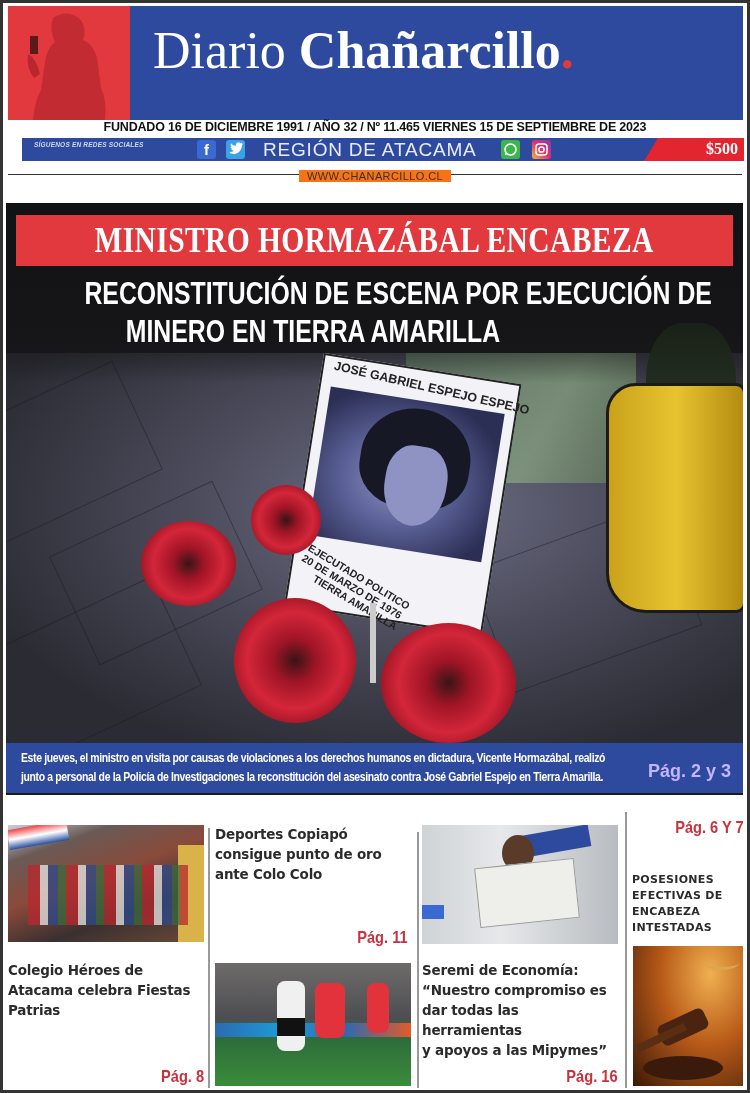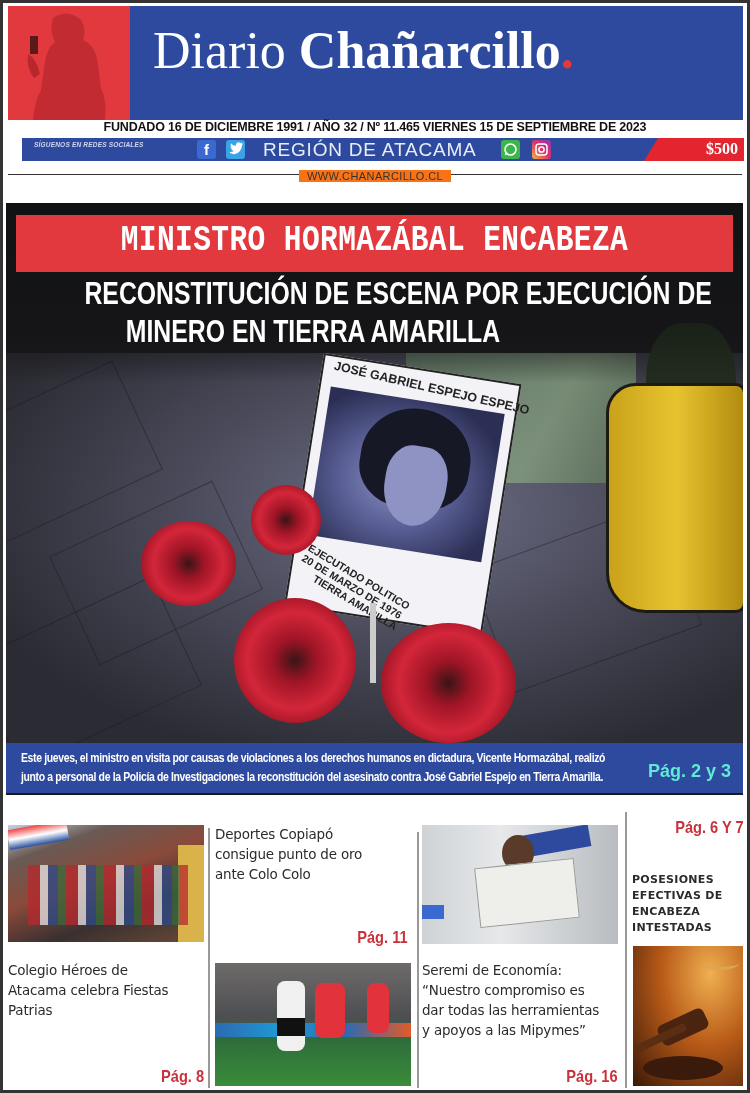--- a/index.html
+++ b/index.html
@@ -45,34 +45,34 @@
   .wall { position: absolute; left: 400px; top: 150px; width: 230px; height: 130px; background: linear-gradient(120deg,#6c8b6b,#8ba882 60%,#5e7556); opacity: 0.7; }
   .sign { position: absolute; left: 318px; top: 150px; width: 200px; height: 255px; background: #f3f3f7; transform: rotate(9deg); transform-origin: top left; border: 2px solid #222; padding: 6px 10px; }
   .sign-top { font-family: "Liberation Sans", sans-serif; font-weight: bold; font-size: 12.5px; color: #222; white-space: nowrap; transform: rotate(4deg); margin-top: 2px; }
   .sign-photo { position: absolute; left: 10px; top: 30px; width: 176px; height: 150px; background: radial-gradient(ellipse at 45% 55%, #8a8fc0 0%, #5a6096 40%, #2c2f55 80%); }
   .hair { position: absolute; left: 40px; top: 8px; width: 110px; height: 100px; background: #161826; border-radius: 50% 50% 40% 40%; }
   .face { position: absolute; left: 68px; top: 45px; width: 62px; height: 80px; background: #8f93c4; border-radius: 40% 40% 50% 50%; }
   .sign-bottom { position: absolute; left: 16px; top: 186px; font-size: 10.5px; font-weight: bold; color: #222; line-height: 12px; transform: rotate(22deg); transform-origin: left top; }
   .stick { position: absolute; left: 370px; top: 590px; width: 6px; height: 80px; background: #ccc; }
   .flower { position: absolute; border-radius: 50%; background: radial-gradient(circle, #3a1416 0%, #a01526 25%, #d4263a 55%, #8a0f1c 85%); }
 
-  .red-banner { position: absolute; left: 10px; top: 12px; width: 717px; height: 57px; background: #e2393f; color: #fff; text-align: center; font-size: 36px; font-weight: bold; line-height: 51px; letter-spacing: 0.5px; font-family: Liberation Mono, monospace; transform-origin: center; }
+  .red-banner { position: absolute; left: 10px; top: 12px; width: 717px; height: 51px; background: #e2393f; color: #fff; text-align: center; font-size: 36px; font-weight: bold; line-height: 51px; letter-spacing: 0.5px; font-family: Liberation Serif, serif; transform-origin: center; }
   .red-banner span { display: inline-block; transform: scaleX(0.82); }
   .subhead { position: absolute; left: 0; top: 72px; width: 614px; text-align: center; color: #fff; font-size: 31px; font-weight: bold; line-height: 38px; }
   .subhead span { display: inline-block; transform: scaleX(0.80); white-space: nowrap; }
 
   .caption { position: absolute; left: 0; top: 540px; width: 737px; height: 50px; background: #2e4a9e; }
   .caption-text { position: absolute; left: 15px; top: 6px; width: 630px; color: #fff; font-size: 12px; font-weight: bold; line-height: 19px; letter-spacing: -0.4px; }
   .caption-text span { display: inline-block; transform: scaleX(0.87); transform-origin: left; white-space: nowrap; }
-  .caption-pag { position: absolute; right: 12px; top: 18px; color: #5eead4; font-size: 18px; font-weight: bold; }
+  .caption-pag { position: absolute; right: 12px; top: 18px; color: #c4b5fd; font-size: 18px; font-weight: bold; }
 
   
   .vline { position: absolute; width: 2px; background: #999; }
   .thumb { position: absolute; overflow: hidden; }
-  .story-title { position: absolute; font-family: "DejaVu Sans", sans-serif; font-size: 14.5px; font-weight: normal; color: #2b2b2b; line-height: 20px; letter-spacing: -0.2px; }
+  .story-title { position: absolute; font-family: "DejaVu Sans", sans-serif; font-size: 14.5px; font-weight: bold; color: #2b2b2b; line-height: 20px; letter-spacing: -0.2px; }
   .story-title span { display: inline-block; transform: scaleX(0.93); transform-origin: left; }
   .pag { position: absolute; color: #c9313b; font-weight: bold; font-size: 17px; font-family: "Liberation Sans", sans-serif; }
   .pag span { display: inline-block; transform: scaleX(0.86); transform-origin: right; }
   .legal { position: absolute; left: 632px; top: 872px; font-family: "DejaVu Sans", sans-serif; font-size: 11px; font-weight: bold; color: #2b2b2b; line-height: 16px; letter-spacing: 0.3px; }
 </style>
 </head>
 <body>
 
 <div class="frame"></div>
 

